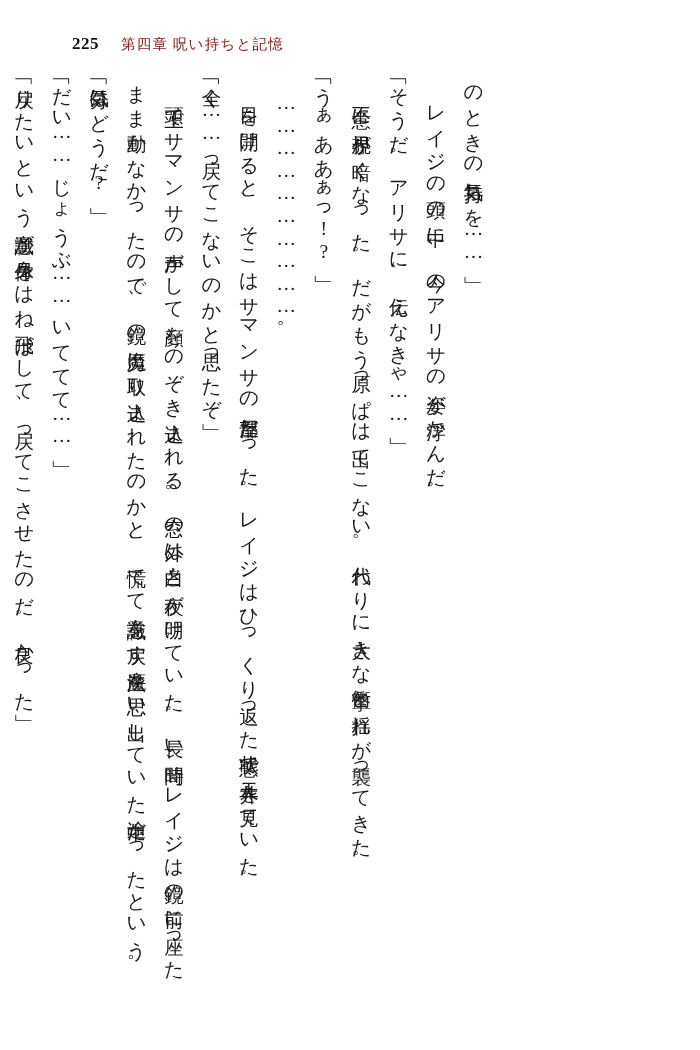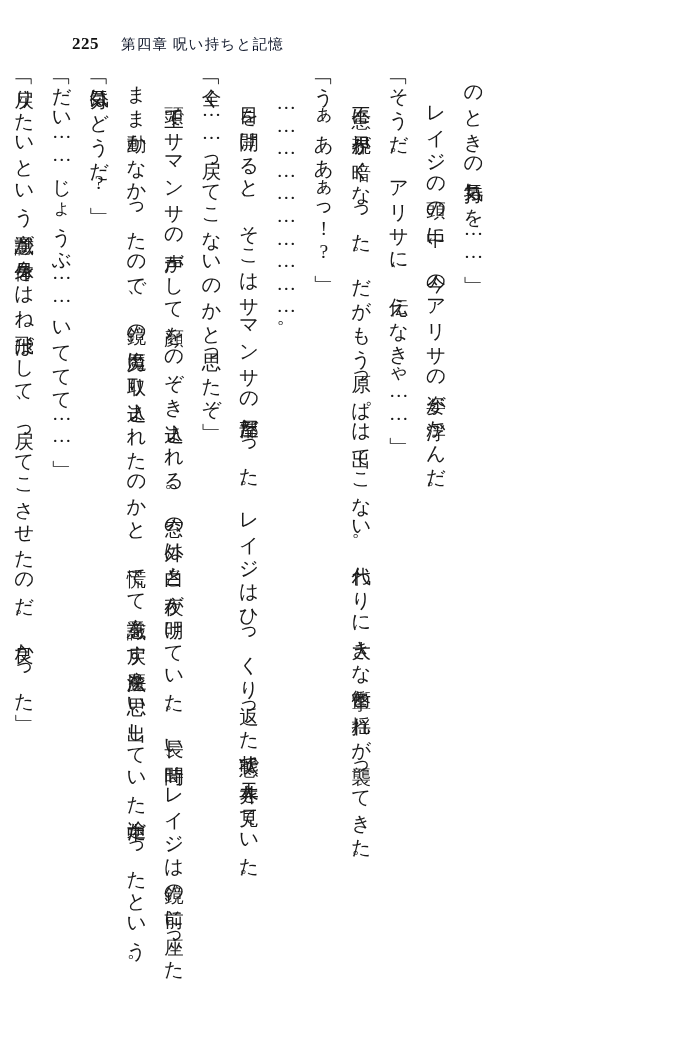--- a/index.html
+++ b/index.html
@@ -28,21 +28,21 @@
   }
   .page-number {
     font-size: 17px;
     font-weight: bold;
     letter-spacing: 0.5px;
     color: #111;
   }
   .running-title {
     font-size: 14.5px;
     letter-spacing: 1.2px;
-    color: #0f172a;
+    color: #7f1d1d;
   }
 
   
   .body-area {
     position: absolute;
     top: 72px;
     right: 60px;
     left: 66px;
     bottom: 40px;
   }

